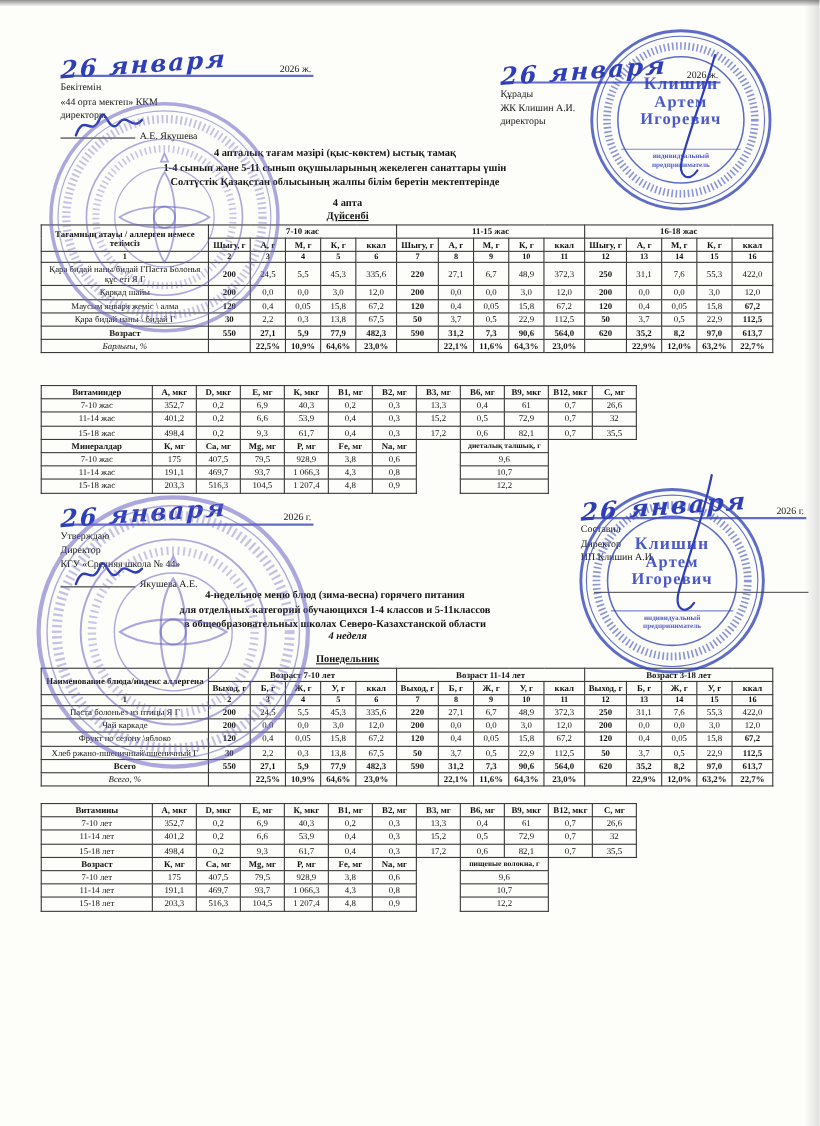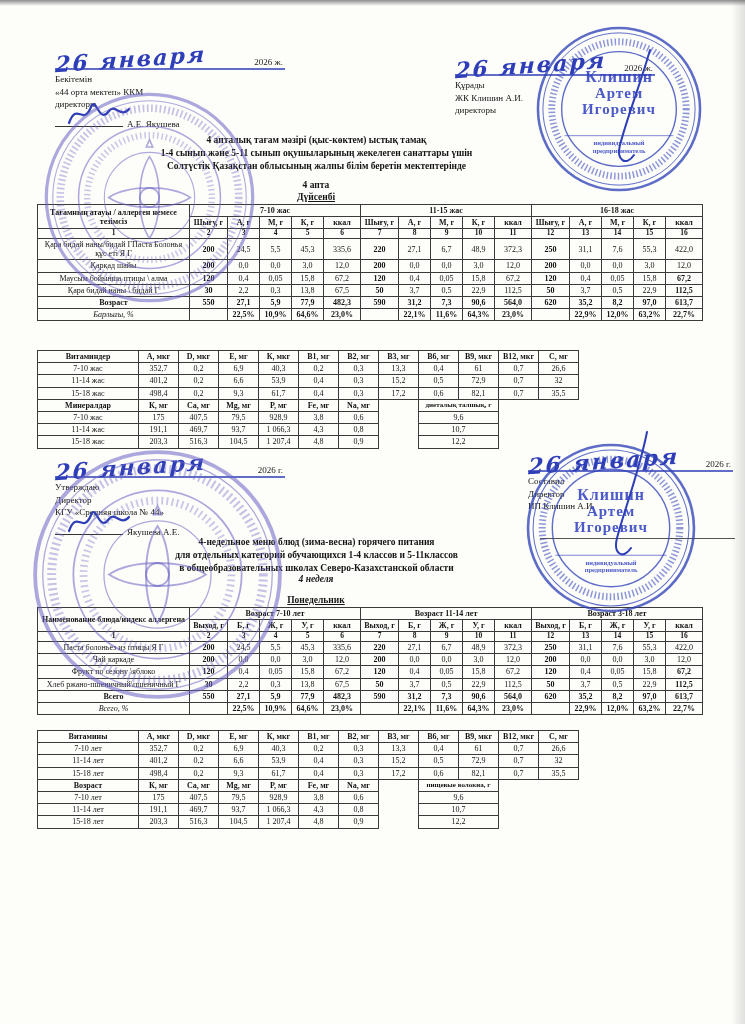--- a/index.html
+++ b/index.html
@@ -15,21 +15,21 @@
   .dateline{position:relative;height:26px;border-bottom:2px solid rgba(46,60,181,.75);margin-bottom:3px;}
   .hw{position:absolute;left:0;bottom:-4px;font-family:"DejaVu Serif",serif;font-style:italic;font-weight:bold;
       font-size:22px;color:#2e3db8;transform:rotate(-4deg) skewX(-6deg);letter-spacing:2px;white-space:nowrap;}
   .yr{position:absolute;right:2px;bottom:1px;font-size:9px;color:#222;}
   .sigrow{position:relative;margin-top:2px;height:16px;font-family:Liberation Serif, serif;}
   .sigline{display:inline-block;width:68px;border-bottom:1px solid #333;height:10px;}
   .signame{font-size:9px;}
   .sig{position:absolute;left:8px;top:-16px;width:70px;height:32px;z-index:5;}
   .sig path{stroke:#2e3db8;stroke-width:2.2;fill:none;stroke-linecap:round;}
   .longline{position:absolute;height:1px;background:#555;z-index:3;}
-  .titles{position:absolute;left:12px;width:609px;text-align:center;z-index:2;}
+  .titles{position:absolute;left:0;width:609px;text-align:center;z-index:2;}
   .titles div{font-size:9.5px;font-weight:bold;line-height:13px;}
   .weekday{position:absolute;left:0;width:632px;text-align:center;font-size:9.5px;font-weight:bold;z-index:2;}
   .weekday.day span{text-decoration:underline;}
   table{border-collapse:collapse;table-layout:fixed;background:rgba(255,255,255,.0);}
   .menu,.nutr{position:absolute;left:37px;z-index:2;font-size:8px;}
   .menu td,.nutr td{border:1px solid #3a3a3a;padding:1px 2px;text-align:center;vertical-align:middle;line-height:1.15;overflow:hidden;}
   .menu{border:1.5px solid #222;}
   .nutr{border:1.5px solid #222;border-right:none;border-bottom:none;}
   td.fn{text-align:center;}
   td.gh,td.sh{font-weight:bold;}
@@ -220,21 +220,21 @@
           <td class="">0,0</td>
           <td class="">3,0</td>
           <td class="">12,0</td>
           <td class="b">200</td>
           <td class="">0,0</td>
           <td class="">0,0</td>
           <td class="">3,0</td>
           <td class="">12,0</td>
         </tr>
         <tr>
-          <td class="fn">Маусым бойынша птицы \ алма</td>
+          <td class="fn">Маусым января жеміс \ алма</td>
           <td class="b">120</td>
           <td class="">0,4</td>
           <td class="">0,05</td>
           <td class="">15,8</td>
           <td class="">67,2</td>
           <td class="b">120</td>
           <td class="">0,4</td>
           <td class="">0,05</td>
           <td class="">15,8</td>
           <td class="">67,2</td>

